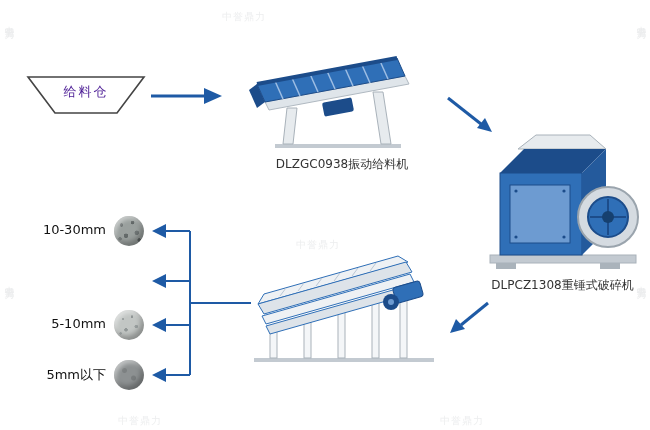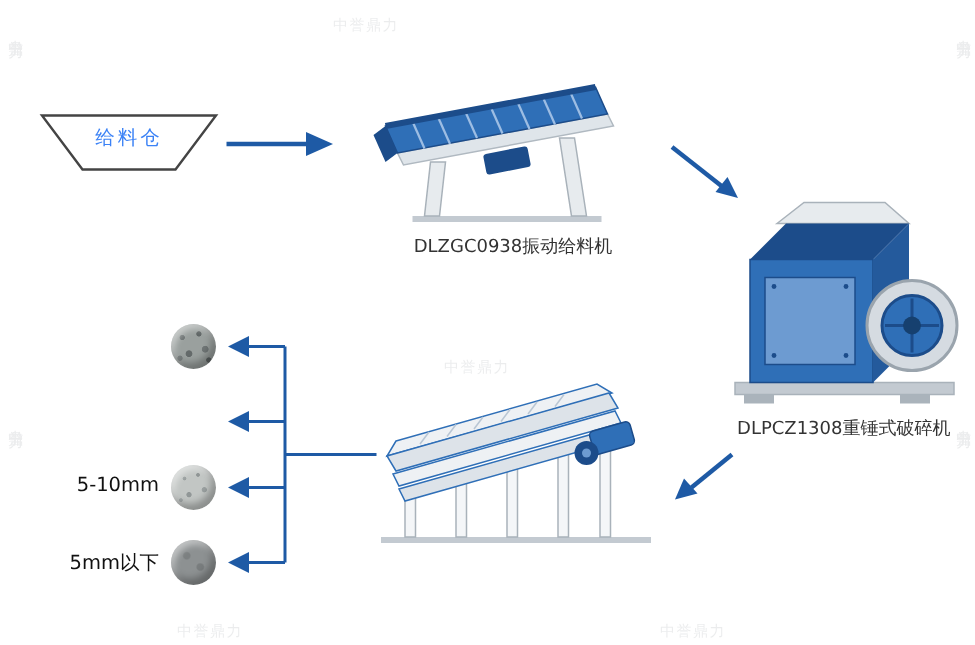--- a/index.html
+++ b/index.html
@@ -6,21 +6,21 @@
   .canvas{
     position:relative;width:650px;height:430px;background:#ffffff;overflow:hidden;
     font-family:"DejaVu Sans","Liberation Sans",sans-serif;
   }
   
   .wm{position:absolute;font-size:10px;color:#8a9096;opacity:.16;letter-spacing:1px;white-space:nowrap;}
   .wm.v{writing-mode:vertical-rl;}
   
   .hopper-wrap{position:absolute;left:26px;top:74px;width:120px;height:42px;}
   .hopper-label{position:absolute;left:0;top:9px;width:120px;text-align:center;
-    font-size:13px;color:#3b82f6;letter-spacing:2px;}
+    font-size:13px;color:#4c1d95;letter-spacing:2px;}
   
   .machine{position:absolute;}
   .mlabel{position:absolute;font-size:12px;color:#333;text-align:center;}
   
   .product-row{position:absolute;left:30px;width:150px;height:30px;}
   .product-label{position:absolute;left:0;top:6px;width:76px;text-align:right;
     font-size:13px;color:#111;font-weight:500;}
   .grain{position:absolute;left:84px;top:0;width:30px;height:30px;border-radius:50%;
     box-shadow:inset -3px -4px 5px rgba(0,0,0,.28), inset 2px 3px 4px rgba(255,255,255,.45);}
   .g1{background-color:#9aa09e;background-image:
@@ -163,20 +163,21 @@
       <polygon points="12,58 160,16 166,26 18,68" fill="#dde3e9" stroke="#2f6fb7"></polygon>
       <polygon points="16,70 164,28 168,36 20,78" fill="#eef1f4" stroke="#2f6fb7"></polygon>
       <polygon points="20,80 168,38 172,46 24,88" fill="#dde3e9" stroke="#2f6fb7"></polygon>
       <rect x="148" y="38" width="28" height="16" rx="3" fill="#2f6fb7" stroke="#1c4c8a" transform="rotate(-16 162 46)"></rect>
       <circle cx="145" cy="56" r="8" fill="#1c4c8a"></circle>
       <circle cx="145" cy="56" r="3" fill="#6d9bd1"></circle>
     </svg>
   </div>
 
   <div class="product-row" style="top:216px">
+    <span class="product-label">10-30mm</span>
     <span class="grain g1"></span>
   </div>
   <div class="product-row" style="top:310px">
     <span class="product-label">5-10mm</span>
     <span class="grain g3"></span>
   </div>
   <div class="product-row" style="top:360px">
     <span class="product-label">5mm以下</span>
     <span class="grain g4"></span>
   </div>

